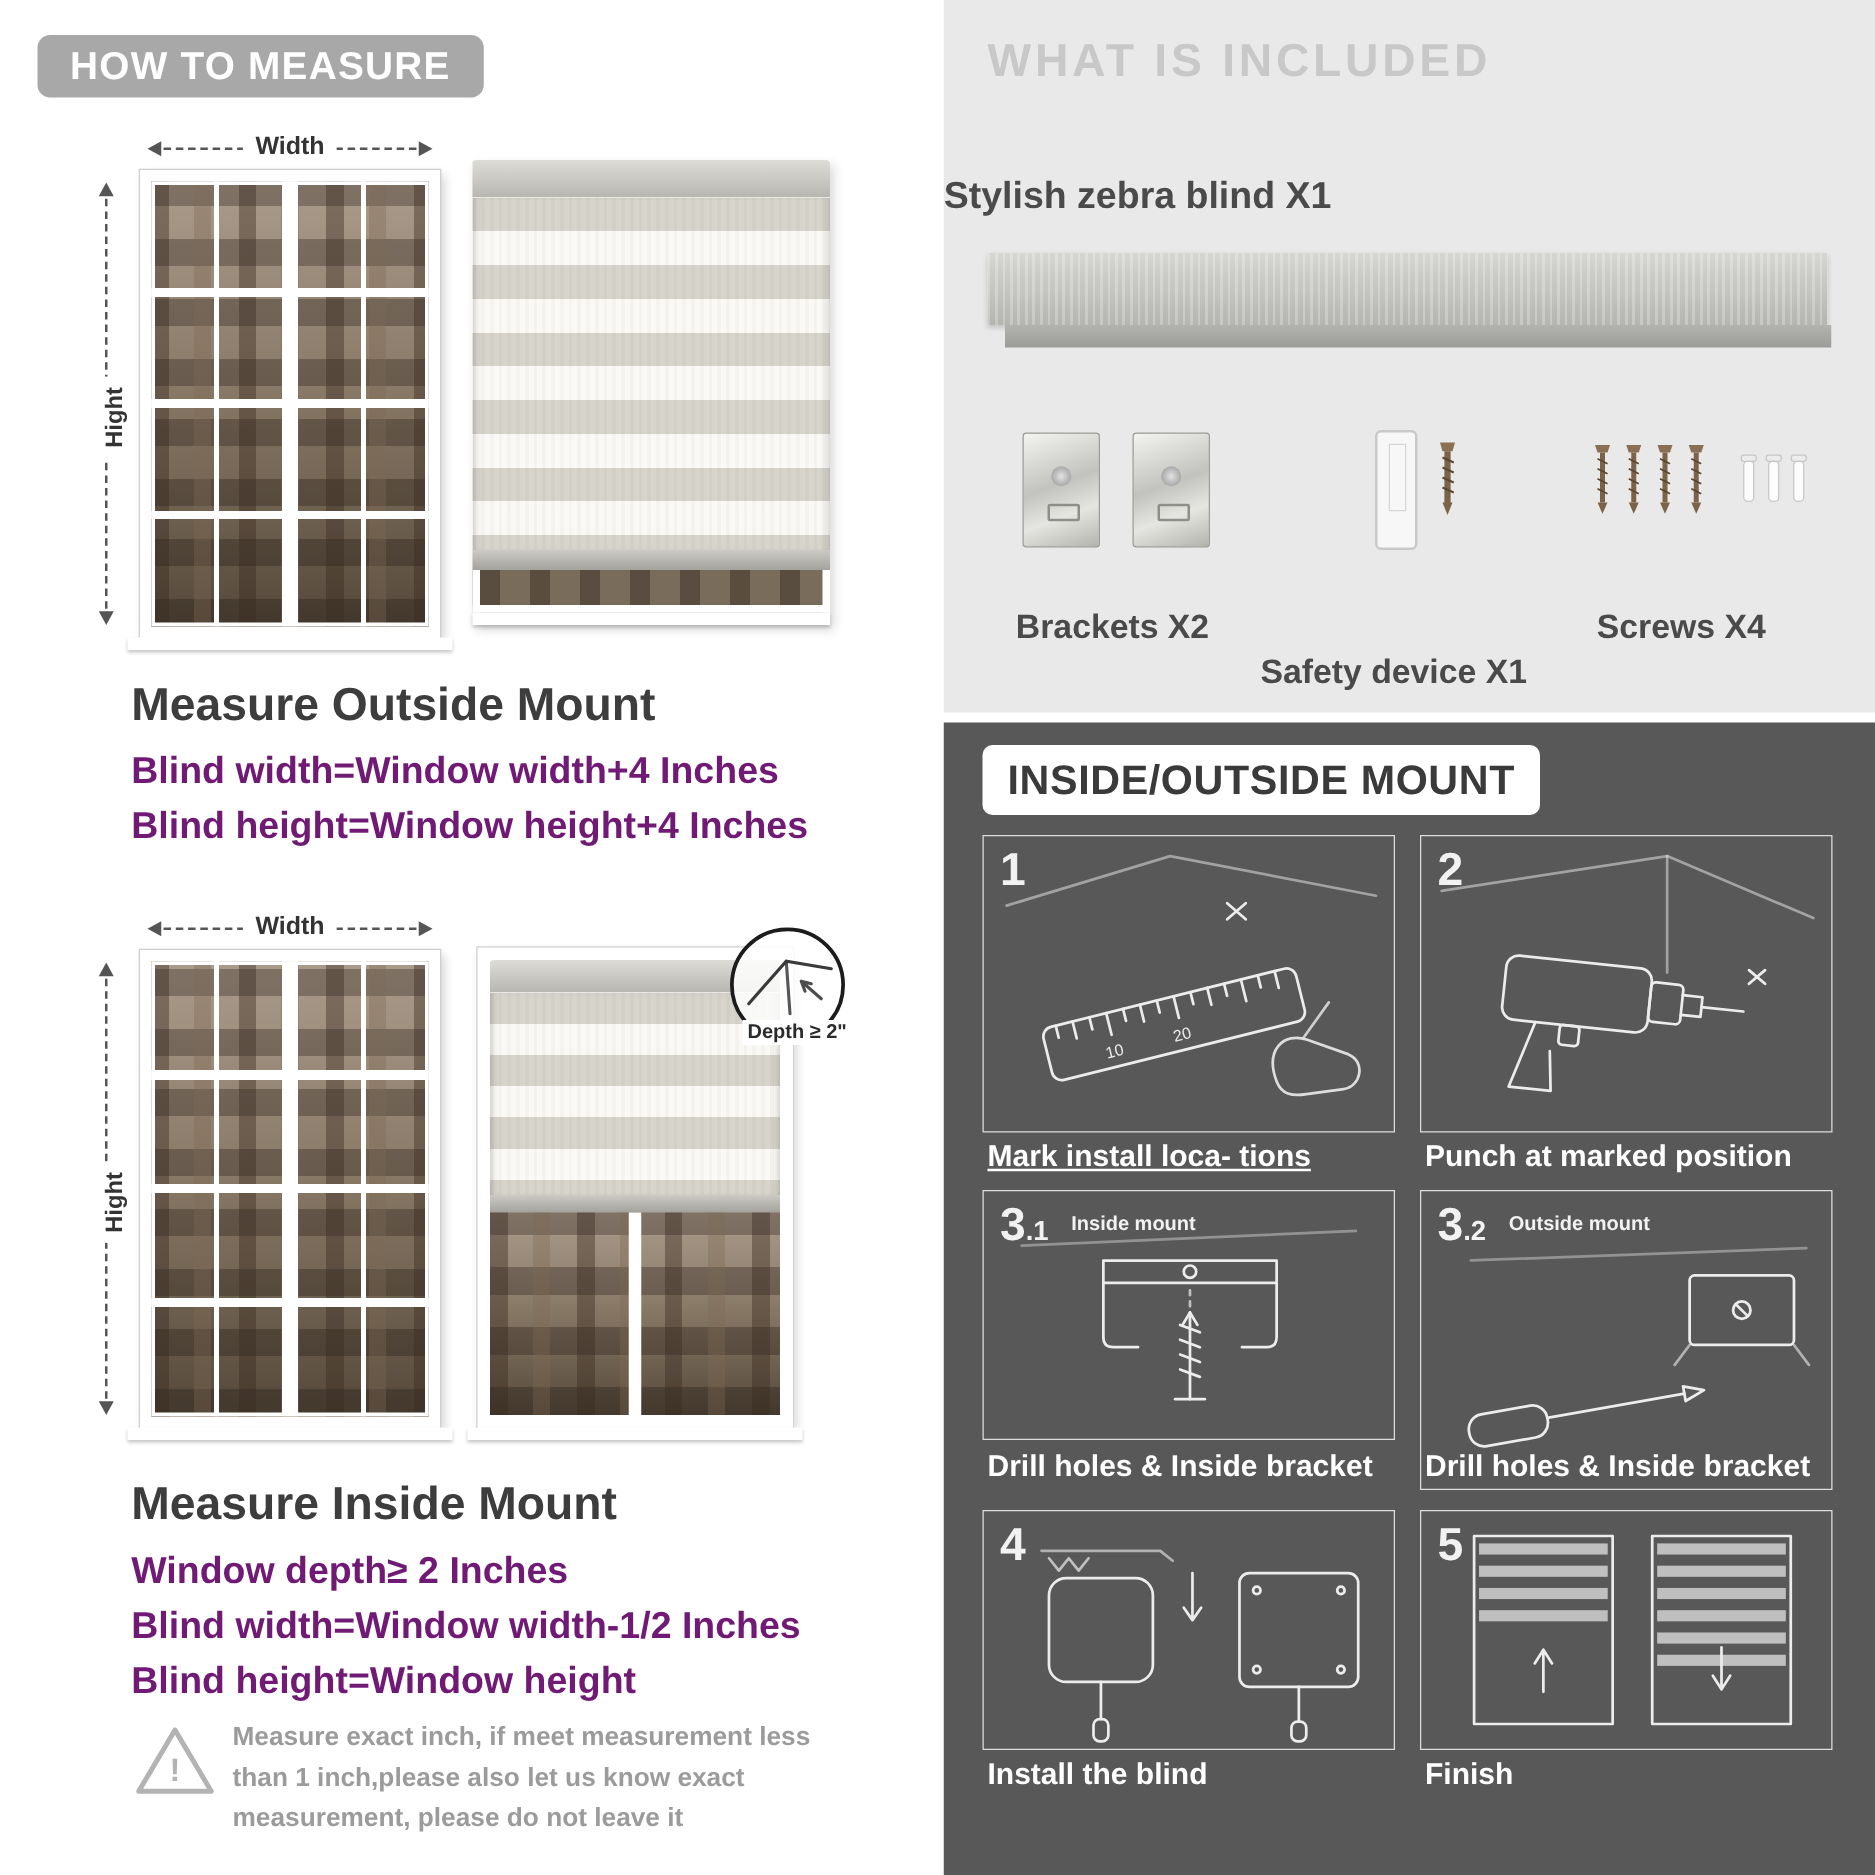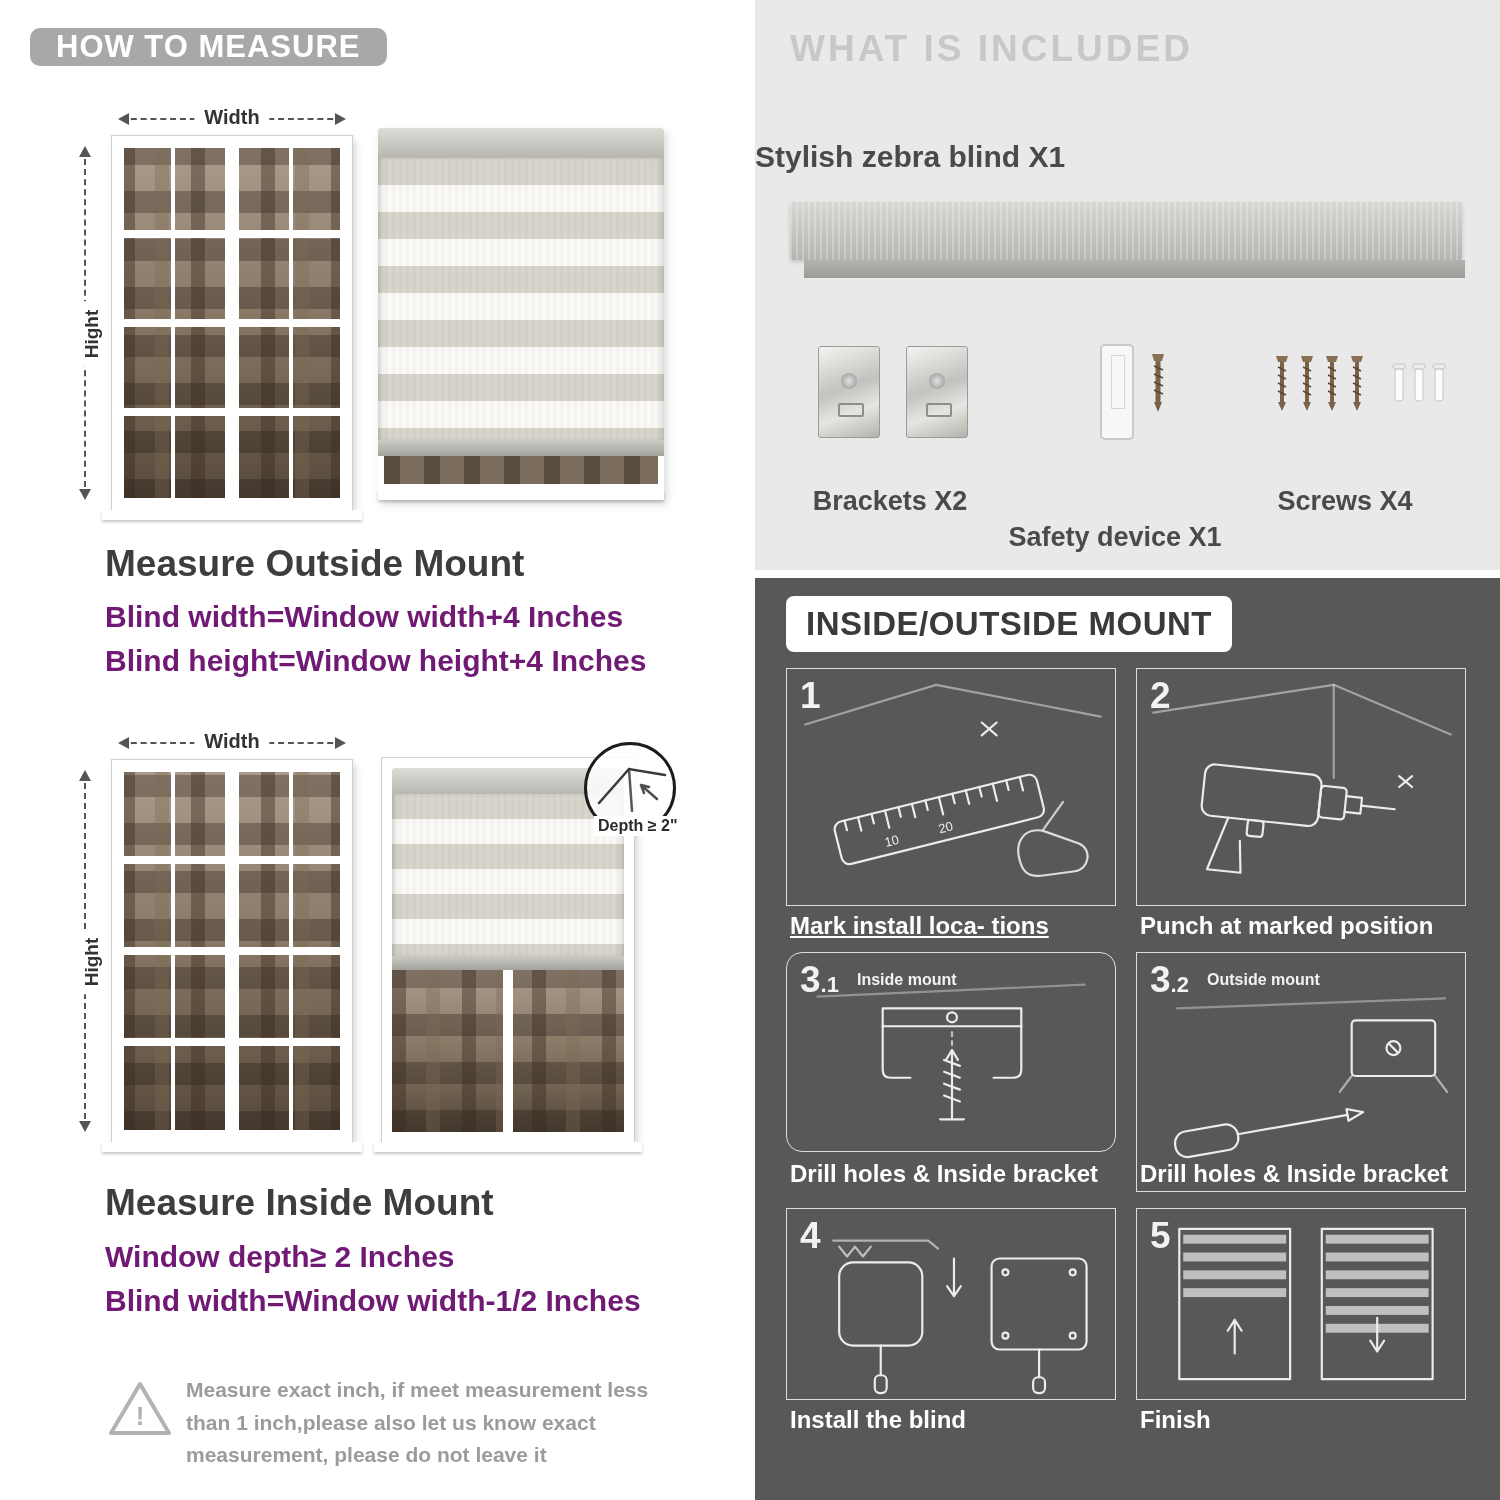--- a/index.html
+++ b/index.html
@@ -110,21 +110,21 @@
   .step-num .sub { font-size:22px; }
   .step-title { position:absolute; left:70px; top:18px; color:#f2f2f2; font-weight:bold; font-size:16px; }
   .step-caption { position:absolute; color:#ffffff; font-weight:bold; font-size:24px; }
   .step-box svg { position:absolute; inset:0; width:100%; height:100%; }
 </style>
 </head>
 <body>
 
 <div class="canvas">
 
-  <div class="pill-gray" style="left:30px; top:28px; height:38px; font-size:31px;">
+  <div class="pill-gray" style="left:30px; top:28px; height:50px; font-size:31px;">
     <span>HOW TO MEASURE</span>
   </div>
 
   <div class="harrow" style="left:112px; top:112px; width:240px;">
     <div class="line"></div>
     <span class="lbl">Width</span>
   </div>
   <div class="varrow" style="left:78px; top:140px; height:366px;">
     <div class="line"></div>
     <span class="lbl">Hight</span>
@@ -177,20 +177,21 @@
       <path d="M12,58 L42,24 L78,30"></path>
       <path d="M42,24 L45,66" opacity=".85"></path>
       <path d="M54,40 l16,14 M54,40 l3,8 M54,40 l8,2" opacity=".9"></path>
     </svg>
   </div>
   <div class="depth-lbl" style="left:594px; top:816px;">Depth ≥ 2"</div>
 
   <div class="h2" style="left:105px; top:1182px;">Measure Inside Mount</div>
   <div class="grayline" style="left:105px; top:1240px;">Window depth≥ 2 Inches</div>
   <div class="grayline" style="left:105px; top:1284px;">Blind width=Window width-1/2 Inches</div>
+  <div class="grayline" style="left:105px; top:1328px;">Blind height=Window height</div>
 
   <svg style="position:absolute; left:106px; top:1378px;" width="68" height="62" viewBox="0 0 68 62">
     <path d="M34,6 L63,55 L5,55 Z" fill="none" stroke="#b3b3b3" stroke-width="4" stroke-linejoin="round"></path>
     <text x="34" y="47" text-anchor="middle" font-size="26" font-weight="bold" fill="#b3b3b3">!</text>
   </svg>
   <div class="warn-text" style="left:186px; top:1374px;">Measure exact inch, if meet measurement less than 1 inch,please also let us know exact measurement, please do not leave it</div>
 
   <div class="panel-light"></div>
   <div class="inc-header">WHAT IS INCLUDED</div>
   <div class="inc-blind-label">Stylish zebra blind X1</div>
@@ -289,21 +290,21 @@
         <path d="M92,156 l-16,54 h34 l-4,-32"></path>
         <rect x="112" y="156" width="16" height="16" rx="3"></rect>
       </g>
     </svg>
     <div class="step-num">
       <span>2</span><span class="sub"></span>
     </div>
   </div>
   <div class="step-caption" style="left:1140px; top:912px;">Punch at  marked position</div>
 
-  <div class="step-box" style="left:786px; top:952px; width:330px; height:200px;border-radius:16px;">
+  <div class="step-box" style="left:786px; top:952px; width:330px; height:200px;">
     <svg viewBox="0 0 330 200" fill="none" stroke="#ececec" stroke-width="2.2" stroke-linecap="round" stroke-linejoin="round">
       <path d="M30,44 L300,32" opacity=".4"></path>
       <path d="M96,56 h140 v18 h-140 z"></path>
       <path d="M96,74 v44 q0,8 8,8 h20"></path>
       <path d="M236,74 v44 q0,8 -8,8 h-20"></path>
       <circle cx="166" cy="65" r="5"></circle>
       <path d="M166,80 v14" stroke-dasharray="4 5" opacity=".7"></path>
       <path d="M166,98 v70"></path>
       <path d="M166,98 l-6,10 M166,98 l6,10"></path>
       <path d="M158,108 l16,6 M158,120 l16,6 M158,132 l16,6 M158,144 l16,6"></path>

